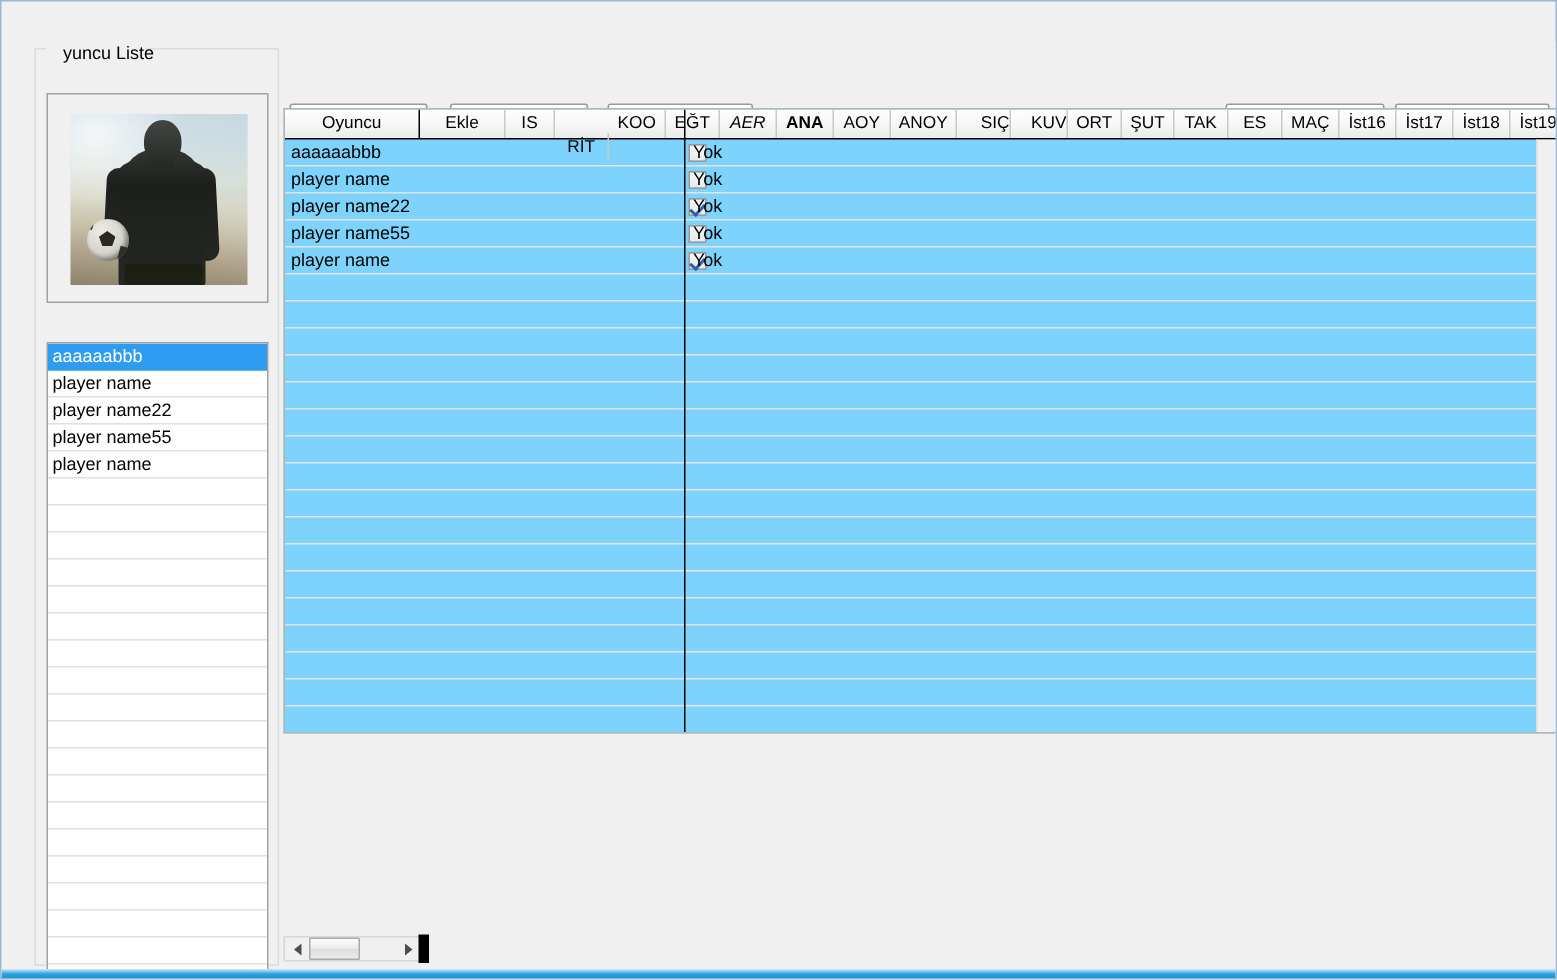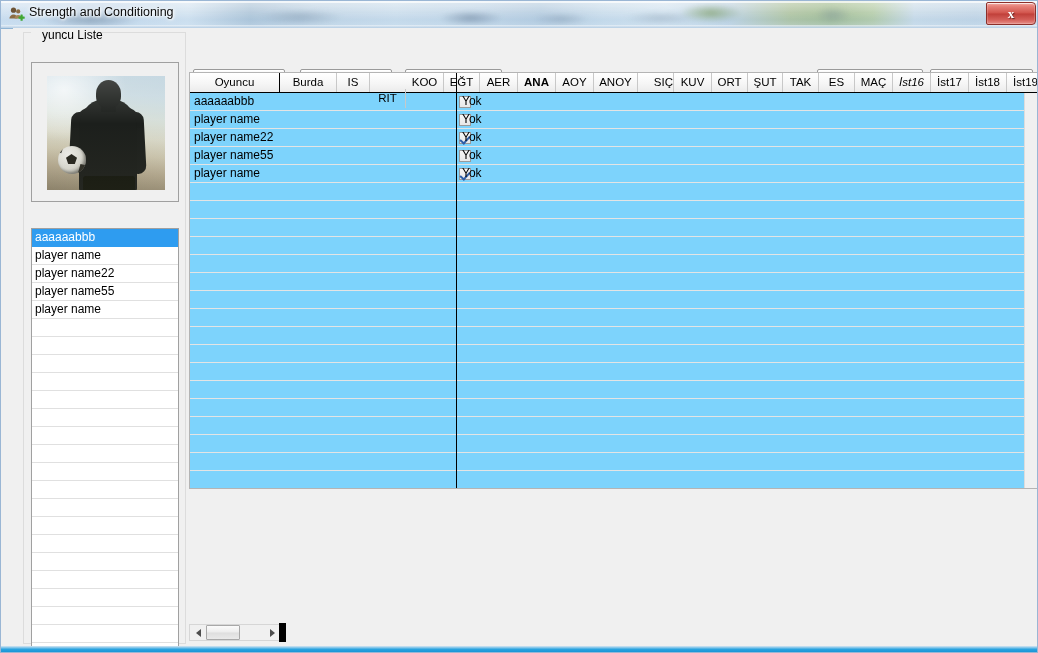--- a/index.html
+++ b/index.html
@@ -402,42 +402,20 @@
     position: absolute; left: 0; bottom: 0;
     width: 1038px; height: 6px;
     background: linear-gradient(180deg, #d7e6f2 0%, #29a3e0 55%, #1b95d5 100%);
   }
 </style>
 </head>
 <body>
 
 <div class="window">
 
-  <div class="titlebar">
-    <div class="tb-blurband"></div>
-    <div class="tb-highlight"></div>
-    <div class="tb-bottomline"></div>
-
-    <div class="tb-icon">
-      <svg width="17" height="17" viewBox="0 0 17 17">
-        <circle cx="5.5" cy="4.2" r="2.6" fill="#6d5436"></circle>
-        <path d="M1.4 12.6c0-2.5 1.9-4.2 4.1-4.2s4.1 1.7 4.1 4.2z" fill="#8a6c45"></path>
-        <circle cx="10.2" cy="5.4" r="2.1" fill="#8a6c45"></circle>
-        <path d="M6.6 12.6c0-2.1 1.6-3.5 3.6-3.5s3.6 1.4 3.6 3.5z" fill="#a78455"></path>
-        <rect x="10.5" y="10.5" width="6.2" height="2.2" rx="0.5" fill="#3fa832"></rect>
-        <rect x="12.5" y="8.5" width="2.2" height="6.2" rx="0.5" fill="#3fa832"></rect>
-      </svg>
-    </div>
-
-    <div class="tb-title">Strength and Conditioning</div>
-
-    <div class="close-btn">
-      <span class="close-x">x</span>
-    </div>
-  </div>
 
   <div class="client">
 
     <div class="gb-topline-l"></div>
     <div class="gb-topline-r"></div>
     <div class="groupbox"></div>
     <div class="gb-labelwrap">
       <span class="gb-label">yuncu Liste</span>
     </div>
 
@@ -487,37 +465,37 @@
 
     <div class="btn" style="left:180px; top:41px; width:92px; height:23px;">Oyuncu Ekle</div>
     <div class="btn" style="left:287px; top:41px; width:92px; height:23px;">Oyuncu Çykar</div>
     <div class="btn" style="left:392px; top:41px; width:97px; height:23px;">Tmn Se</div>
     <div class="btn" style="left:804px; top:41px; width:106px; height:23px;">Change Captions</div>
     <div class="btn" style="left:917px; top:41px; width:103px; height:23px;">Yazdır</div>
 
     <div class="grid">
       <div class="grid-header" id="gridhead">
           <div class="hcell first" style="left: 0px; width: 90px;">Oyuncu</div>
-          <div class="hcell" style="left: 90px; width: 57px;">Burda</div>
+          <div class="hcell" style="left: 90px; width: 57px;">Ekle</div>
           <div class="hcell" style="left: 147px; width: 33px;">IS</div>
           <div class="hcell" style="left: 180px; width: 36px; margin-top: 16px;">RİT</div>
           <div class="hcell" style="left: 216px; width: 38px;">KOO</div>
           <div class="hcell" style="left: 254px; width: 36px;">EĞT</div>
-          <div class="hcell" style="left: 290px; width: 38px;">AER</div>
+          <div class="hcell" style="left: 290px; width: 38px; font-style: italic;">AER</div>
           <div class="hcell" style="left: 328px; width: 38px; font-weight: bold;">ANA</div>
           <div class="hcell" style="left: 366px; width: 38px;">AOY</div>
           <div class="hcell" style="left: 404px; width: 44px;">ANOY</div>
           <div class="hcell" style="left: 448px; width: 36px; text-align: right;">SIÇ</div>
-          <div class="hcell" style="left: 484px; width: 38px;">KUV</div>
+          <div class="hcell" style="left: 484px; width: 38px; text-align: right;">KUV</div>
           <div class="hcell" style="left: 522px; width: 36px;">ORT</div>
           <div class="hcell" style="left: 558px; width: 35px;">ŞUT</div>
           <div class="hcell" style="left: 593px; width: 36px;">TAK</div>
           <div class="hcell" style="left: 629px; width: 36px;">ES</div>
           <div class="hcell" style="left: 665px; width: 38px;">MAÇ</div>
-          <div class="hcell" style="left: 703px; width: 38px; font-style: italic;">İst16</div>
+          <div class="hcell" style="left: 703px; width: 38px;">İst16</div>
           <div class="hcell" style="left: 741px; width: 38px;">İst17</div>
           <div class="hcell" style="left: 779px; width: 38px;">İst18</div>
           <div class="hcell" style="left: 817px; width: 38px;">İst19</div>
         </div>
       <div class="grid-body" id="gridbody">
           <div class="grow">
             <div class="gcell-name">aaaaaabbb</div>
             <div class="chkbox"></div>
             <div class="gcell-burda">Yok</div>
           </div>

